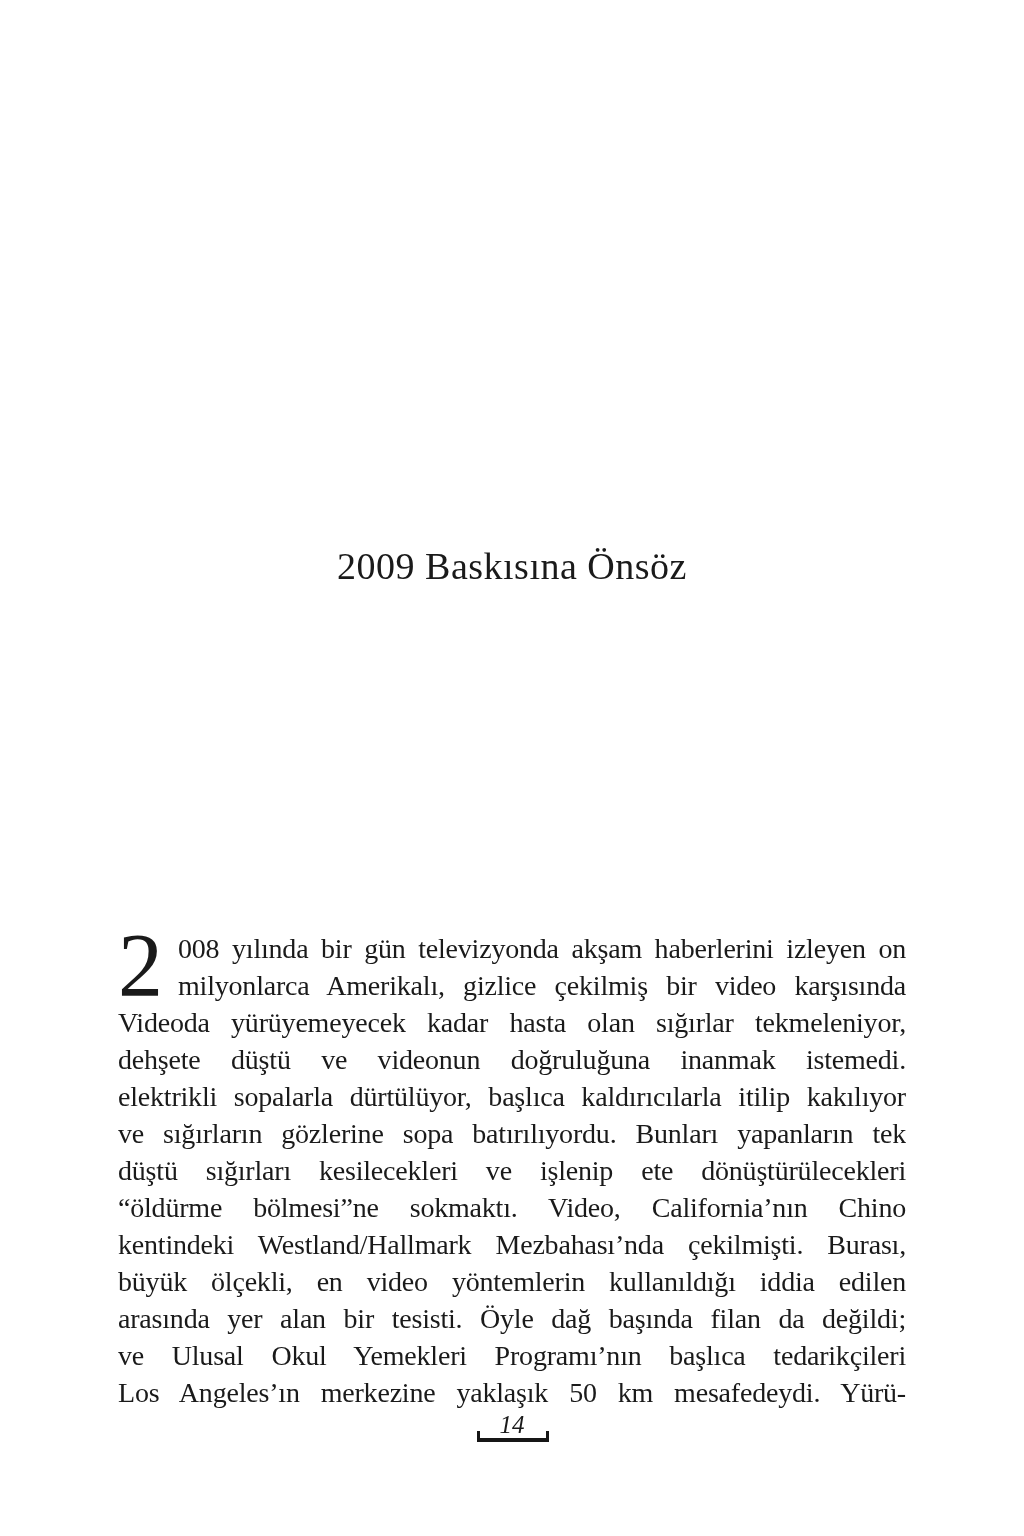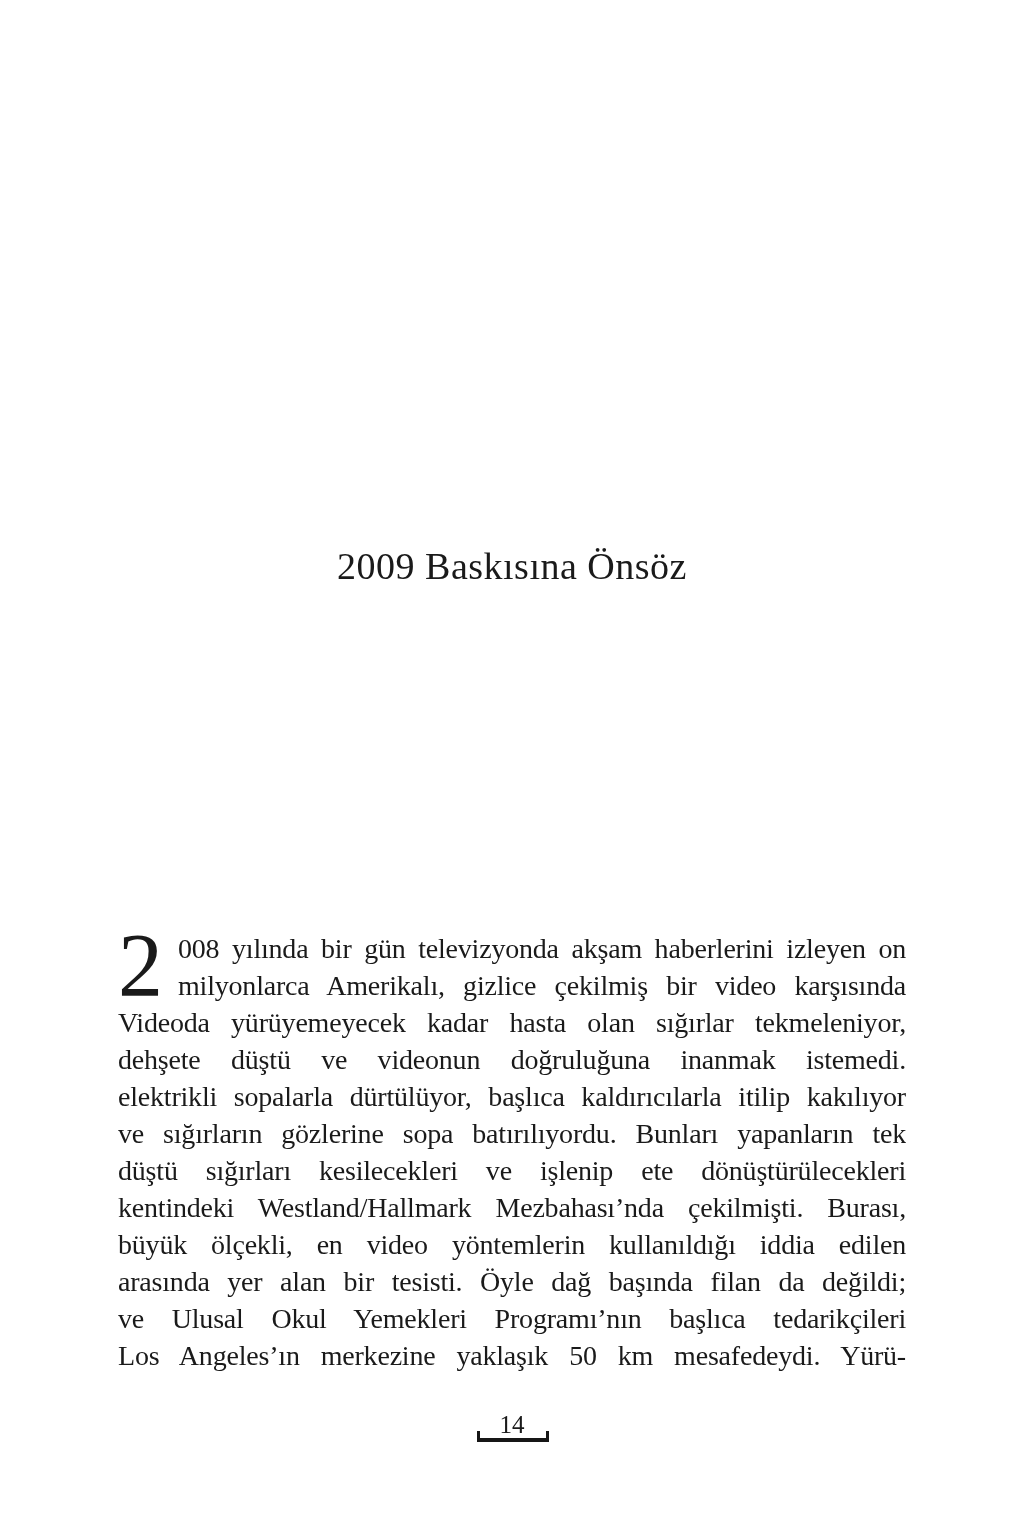--- a/index.html
+++ b/index.html
@@ -62,20 +62,21 @@
   }
   .page-number {
     position: absolute;
     top: 1410px;
     left: 0;
     right: 0;
     text-align: center;
     font-size: 25px;
     line-height: 30px;
     color: #1a1a1a;
+    font-style: italic;
   }
   .page-number-rule {
     position: absolute;
     top: 1431px;
     left: 477px;
     width: 66px;
     height: 7px;
     border-bottom: 4px solid #161616;
     border-left: 3px solid #161616;
     border-right: 3px solid #161616;
@@ -90,20 +91,21 @@
 
   <div class="paragraph">
     <span class="dropcap">2</span>
     <div class="line">008 yılında bir gün televizyonda akşam haberlerini izleyen on</div>
     <div class="line">milyonlarca Amerikalı, gizlice çekilmiş bir video karşısında</div>
     <div class="line">Videoda yürüyemeyecek kadar hasta olan sığırlar tekmeleniyor,</div>
     <div class="line">dehşete düştü ve videonun doğruluğuna inanmak istemedi.</div>
     <div class="line">elektrikli sopalarla dürtülüyor, başlıca kaldırıcılarla itilip kakılıyor</div>
     <div class="line">ve sığırların gözlerine sopa batırılıyordu. Bunları yapanların tek</div>
     <div class="line">düştü sığırları kesilecekleri ve işlenip ete dönüştürülecekleri</div>
+    <div class="line">“öldürme bölmesi”ne sokmaktı. Video, California’nın Chino</div>
     <div class="line">kentindeki Westland/Hallmark Mezbahası’nda çekilmişti. Burası,</div>
     <div class="line">büyük ölçekli, en video yöntemlerin kullanıldığı iddia edilen</div>
     <div class="line">arasında yer alan bir tesisti. Öyle dağ başında filan da değildi;</div>
     <div class="line">ve Ulusal Okul Yemekleri Programı’nın başlıca tedarikçileri</div>
     <div class="line">Los Angeles’ın merkezine yaklaşık 50 km mesafedeydi. Yürü-</div>
   </div>
 
   <div class="page-number">14</div>
 
   <div class="page-number-rule"></div>

